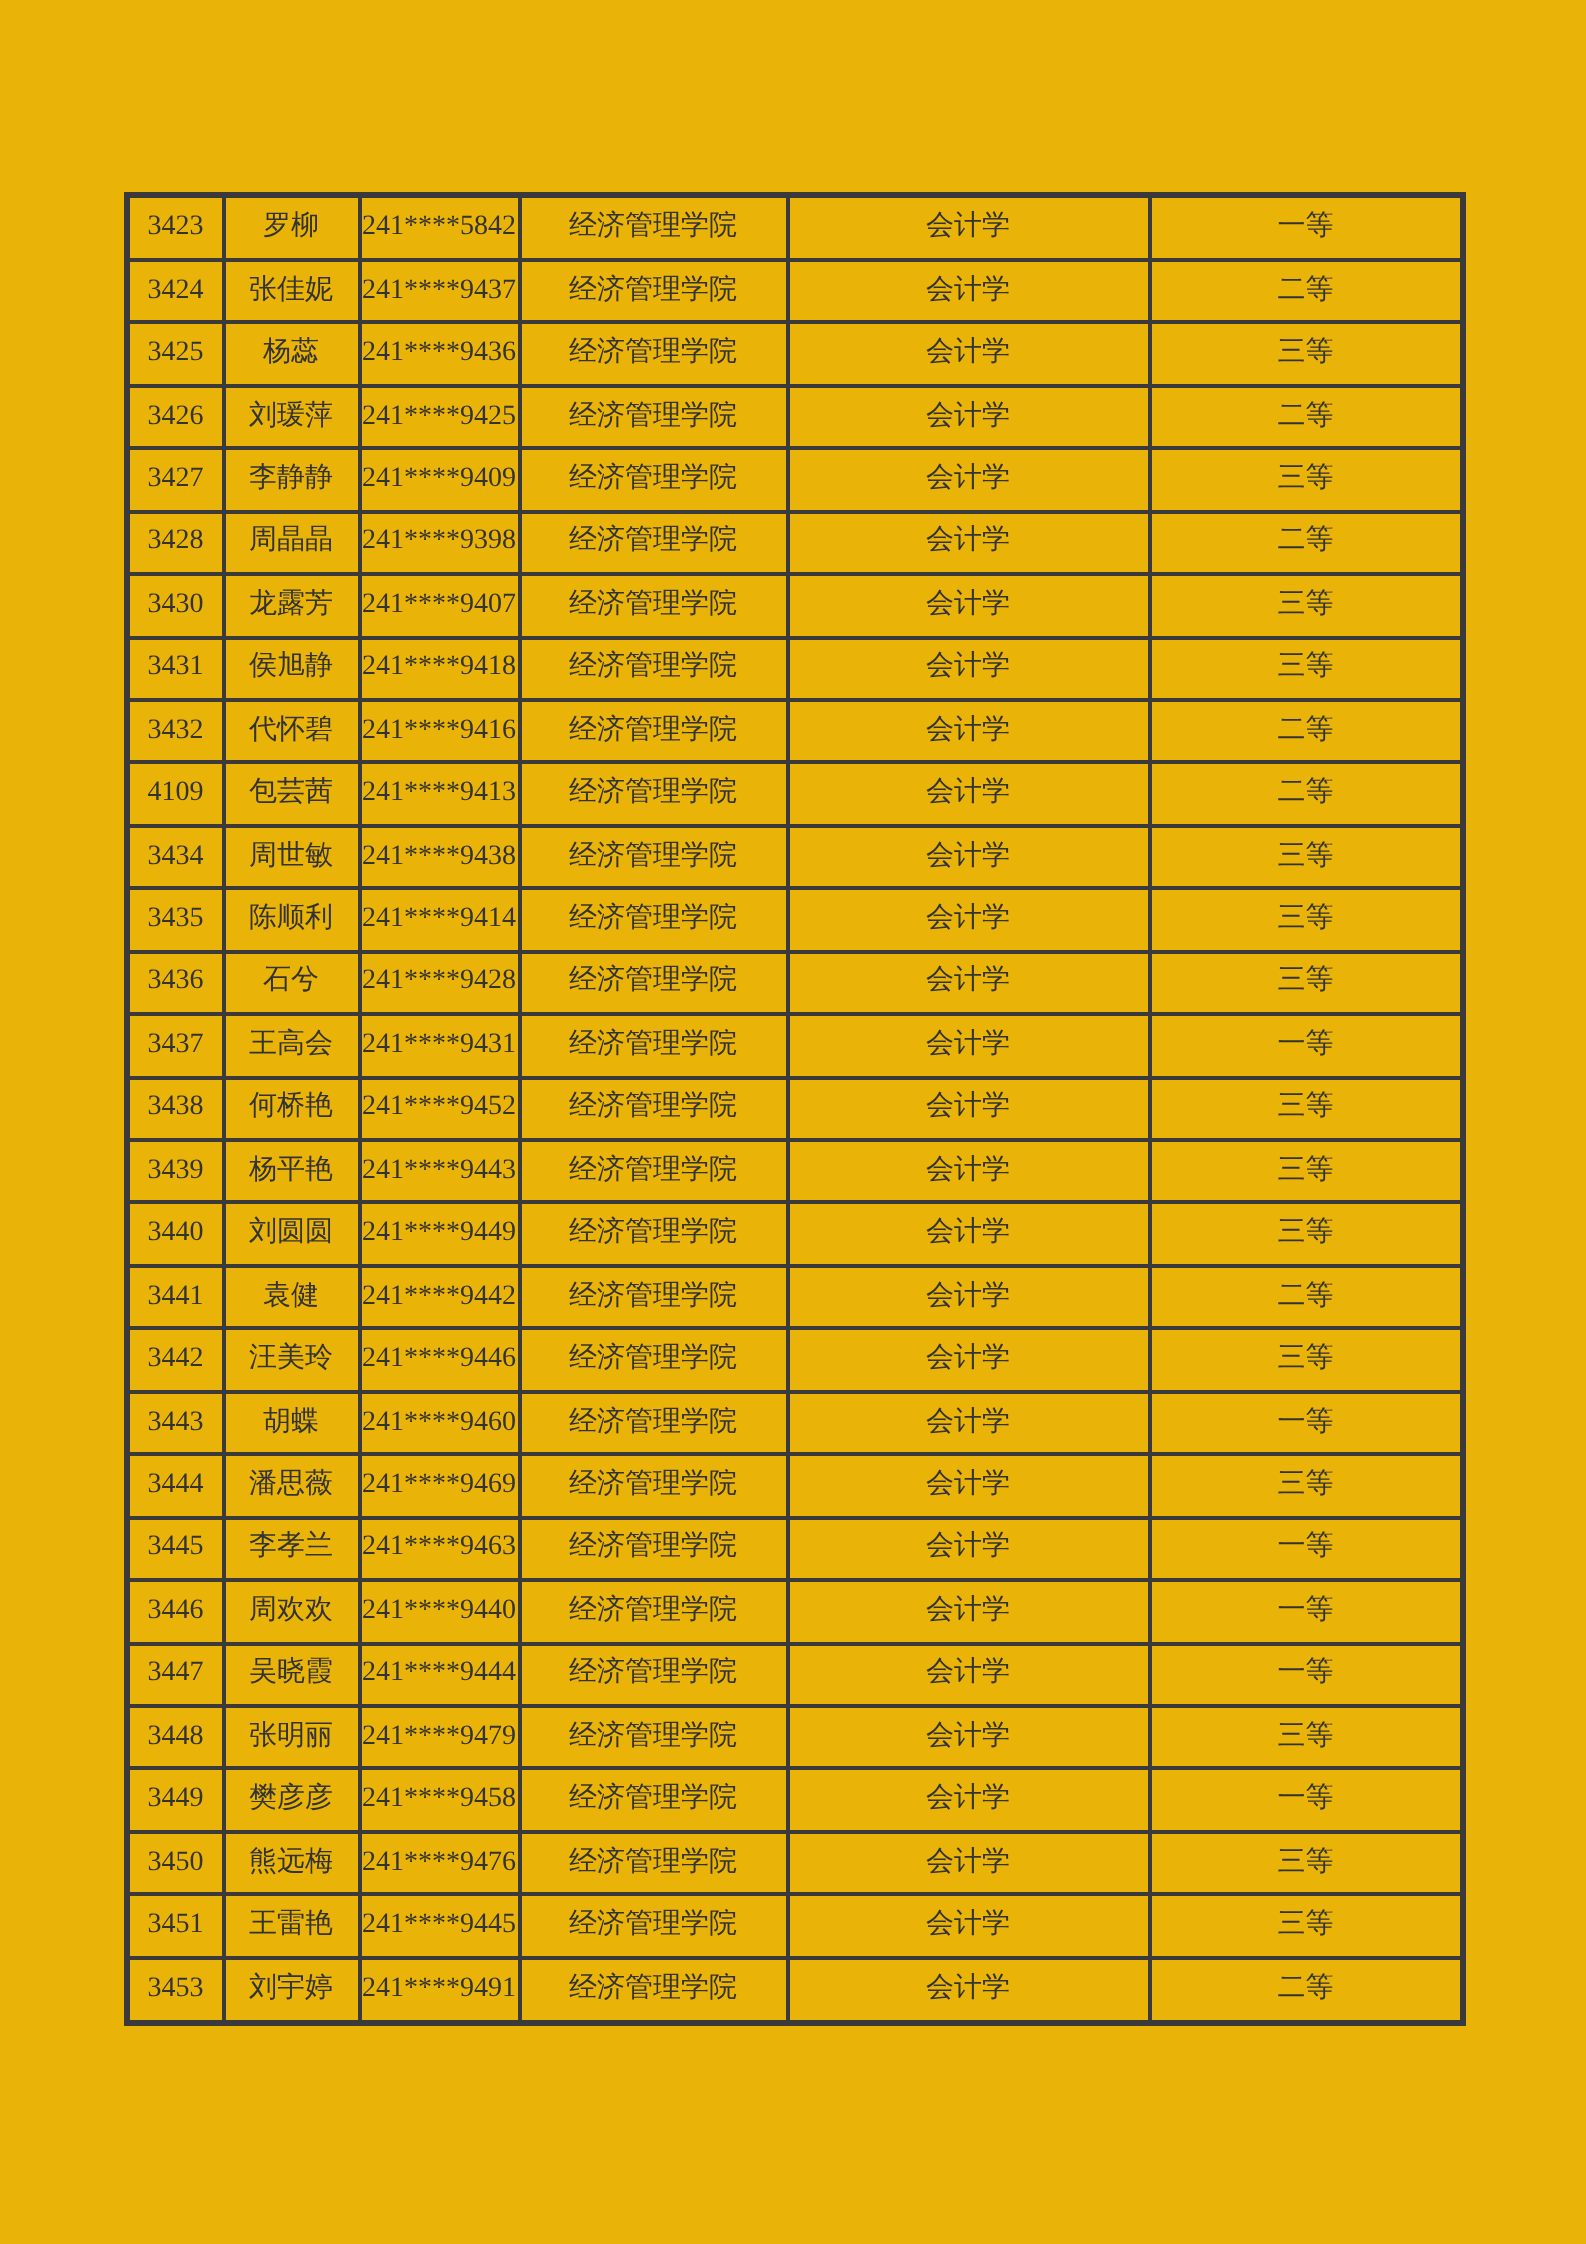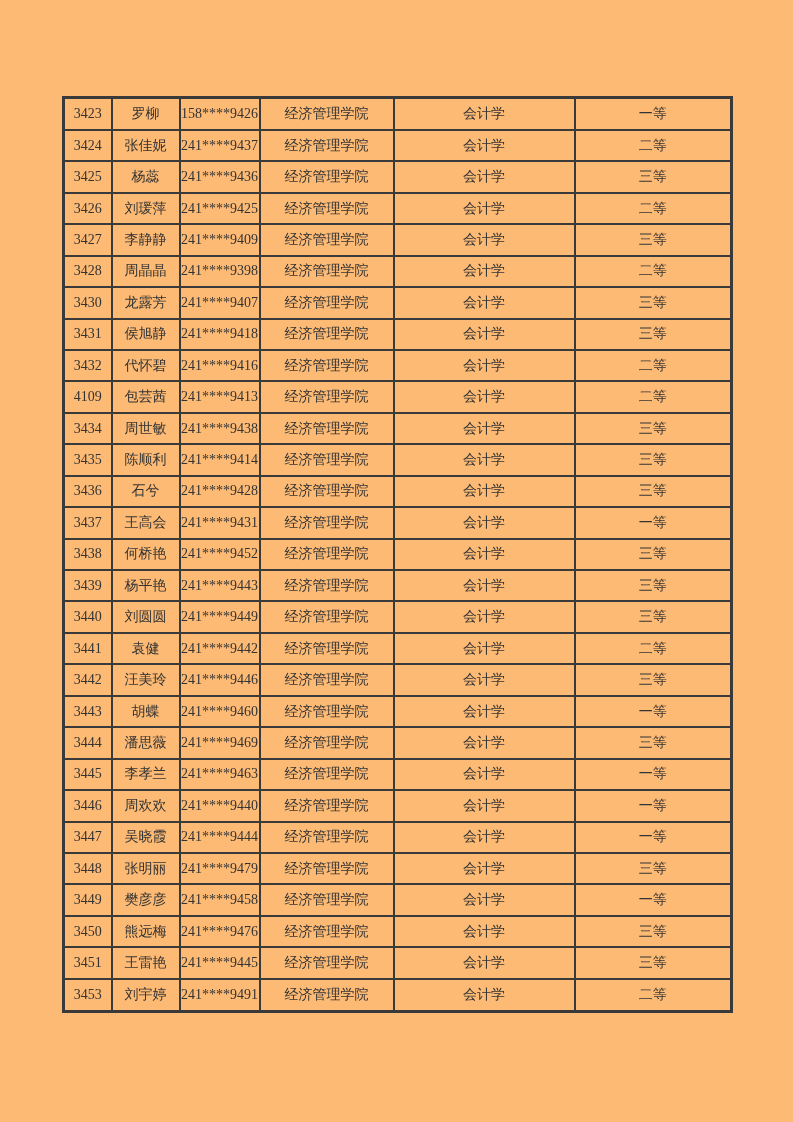--- a/index.html
+++ b/index.html
@@ -4,21 +4,21 @@
 <style>
   html, body {
     margin: 0;
     padding: 0;
     background: #ffffff;
   }
   .page {
     position: relative;
     width: 793px;
     height: 1122px;
-    background: #fdba74;
+    background: #eab308;
     overflow: hidden;
     font-family: "Liberation Serif", "DejaVu Serif", serif;
   }
   table.award-table {
     position: absolute;
     left: 62px;
     top: 96px;
     width: 668px;
     height: 917px;
     border-collapse: collapse;
@@ -53,21 +53,21 @@
       <col class="c-name">
       <col class="c-id">
       <col class="c-college">
       <col class="c-major">
       <col class="c-award">
     </colgroup>
     <tbody id="award-table-body">
         <tr>
           <td>3423</td>
           <td>罗柳</td>
-          <td>158****9426</td>
+          <td>241****5842</td>
           <td>经济管理学院</td>
           <td>会计学</td>
           <td>一等</td>
         </tr>
         <tr>
           <td>3424</td>
           <td>张佳妮</td>
           <td>241****9437</td>
           <td>经济管理学院</td>
           <td>会计学</td>

